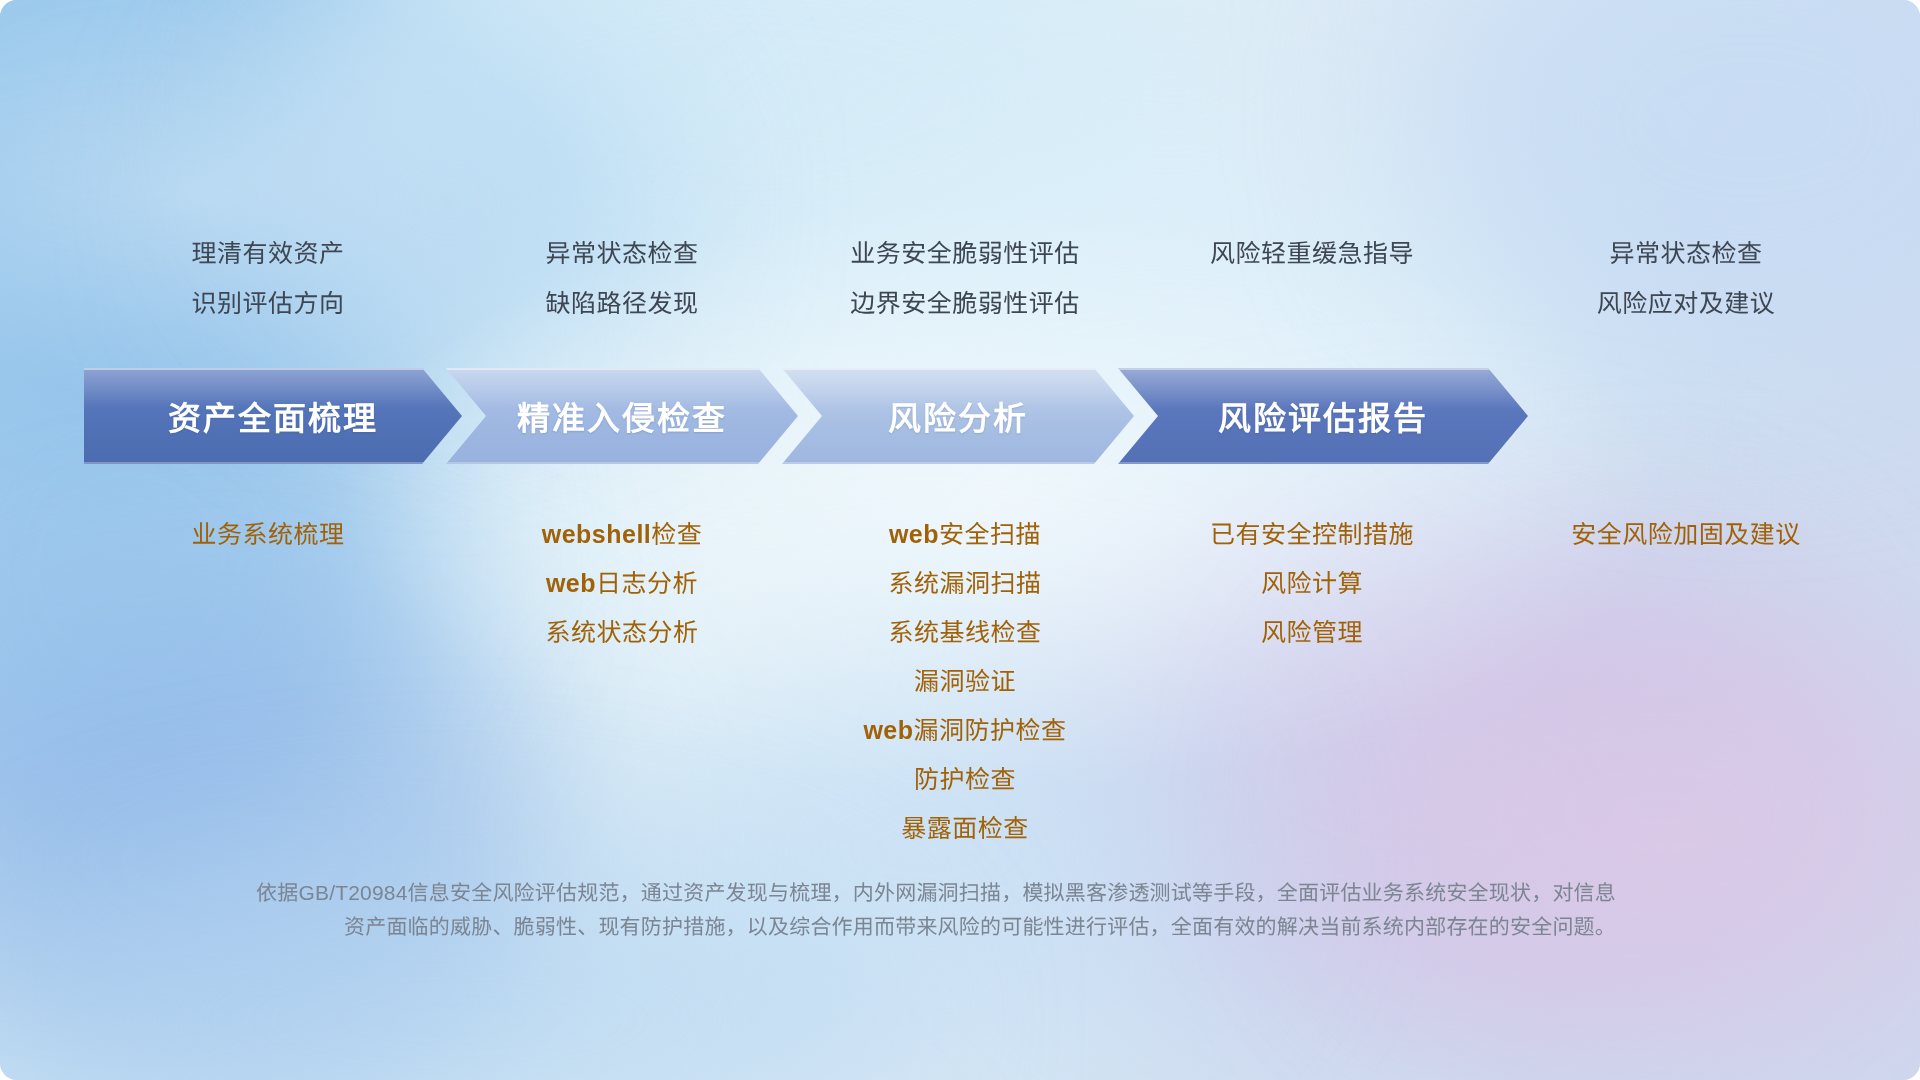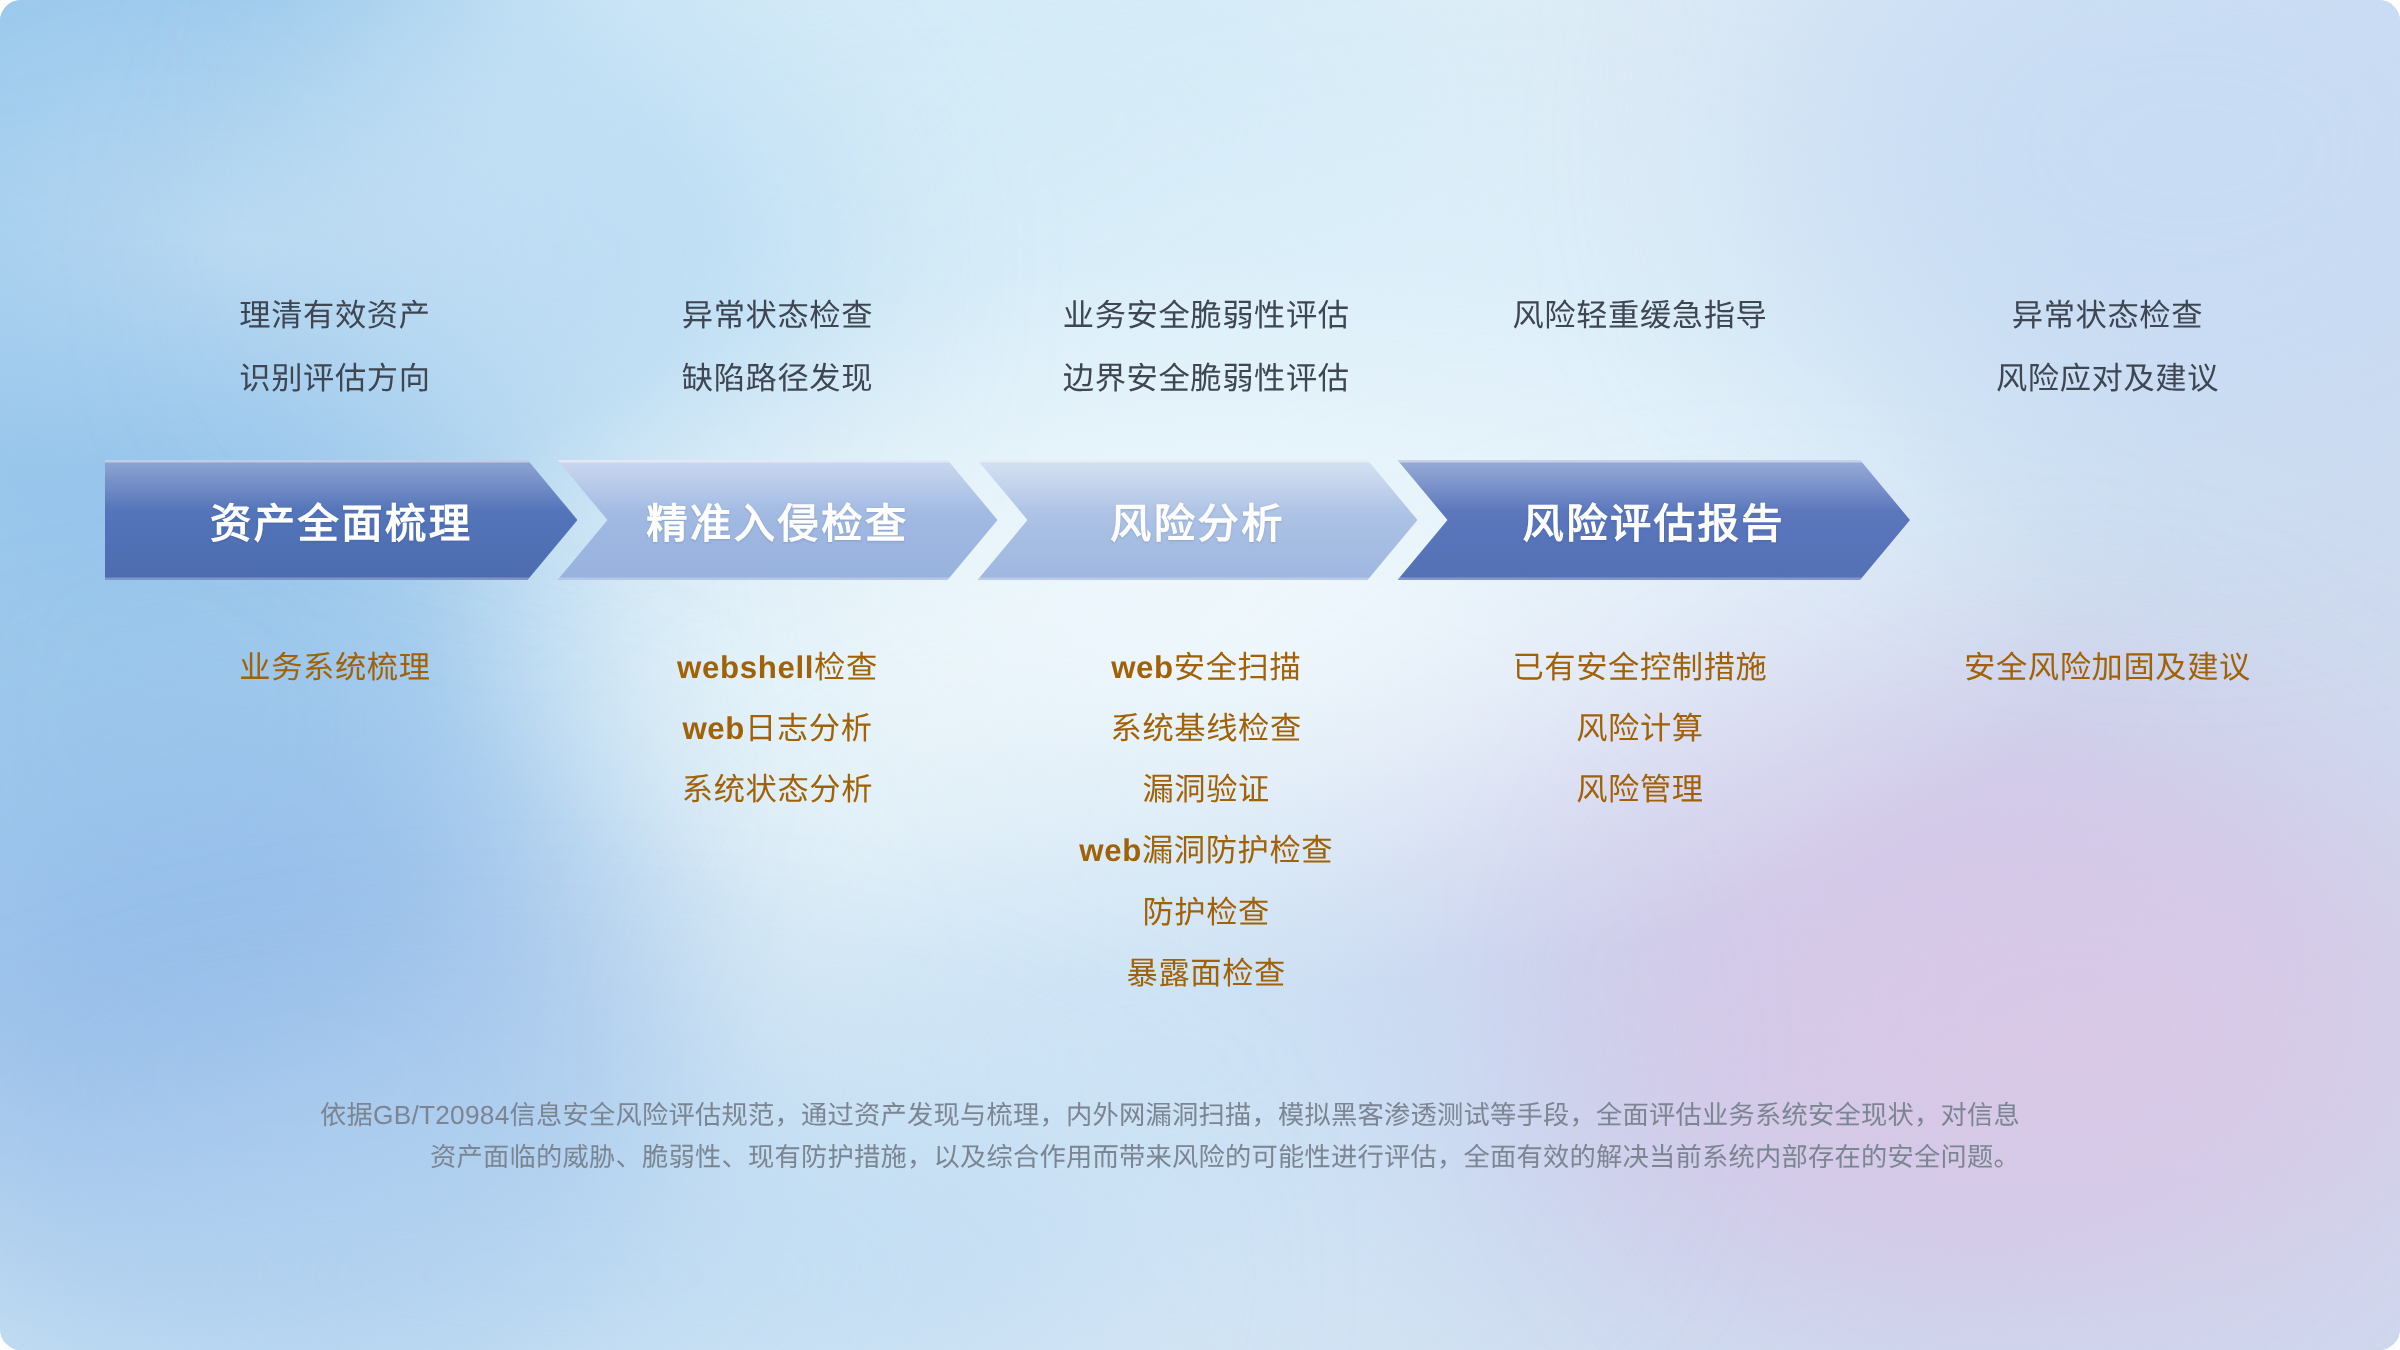--- a/index.html
+++ b/index.html
@@ -233,20 +233,21 @@
       <div class="bot-cell">
           <span class="line">业务系统梳理</span>
         </div>
       <div class="bot-cell">
           <span class="line"><b>webshell</b>检查</span>
           <span class="line"><b>web</b>日志分析</span>
           <span class="line">系统状态分析</span>
         </div>
       <div class="bot-cell">
           <span class="line"><b>web</b>安全扫描</span>
+          <span class="line">系统漏洞扫描</span>
           <span class="line">系统基线检查</span>
           <span class="line">漏洞验证</span>
           <span class="line"><b>web</b>漏洞防护检查</span>
           <span class="line">防护检查</span>
           <span class="line">暴露面检查</span>
         </div>
       <div class="bot-cell">
           <span class="line">已有安全控制措施</span>
           <span class="line">风险计算</span>
           <span class="line">风险管理</span>

